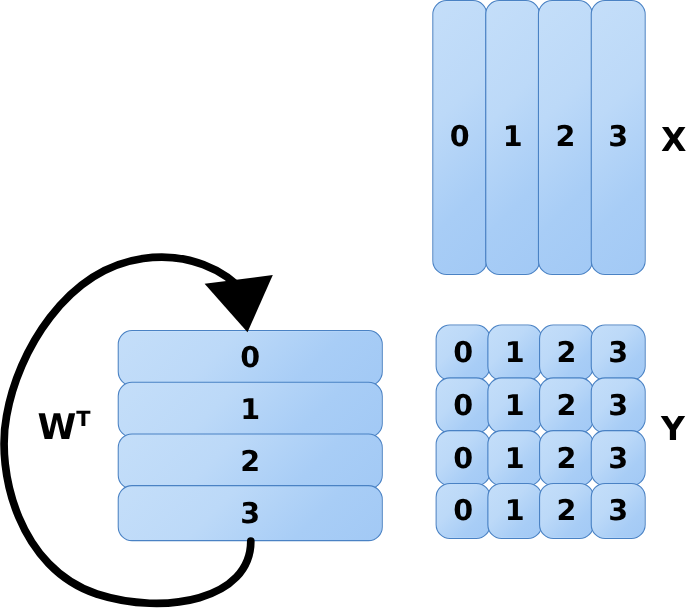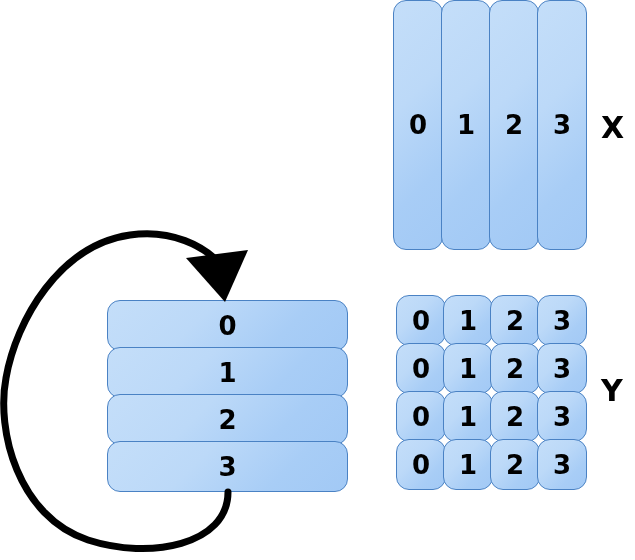--- a/index.html
+++ b/index.html
@@ -132,20 +132,23 @@
   </div>
   <div class="side-label" style="left:601px; top:376px;">Y</div>
 
   <div id="w-group" style="left:107px; top:300px; width:241px; height:191px;">
     <div class="cell w-row" style="top:0px;">0</div>
     <div class="cell w-row" style="top:47px;">1</div>
     <div class="cell w-row" style="top:94px;">2</div>
     <div class="cell w-row" style="top:141px;">3</div>
   </div>
 
+  <div id="w-label">
+    <span>W</span><sup>T</sup>
+  </div>
 
   <svg id="loop-arrow" viewBox="0 0 635 560">
     <path d="M 228 492
              C 228 545, 150 560, 88 540
              C 18 517, -4 430, 6 378
              C 16 320, 60 245, 130 235
              C 170 229, 205 245, 224 268" fill="none" stroke="#000000" stroke-width="7" stroke-linecap="round"></path>
     <polygon points="186,258 248,250 225,302" fill="#000000"></polygon>
   </svg>
 

